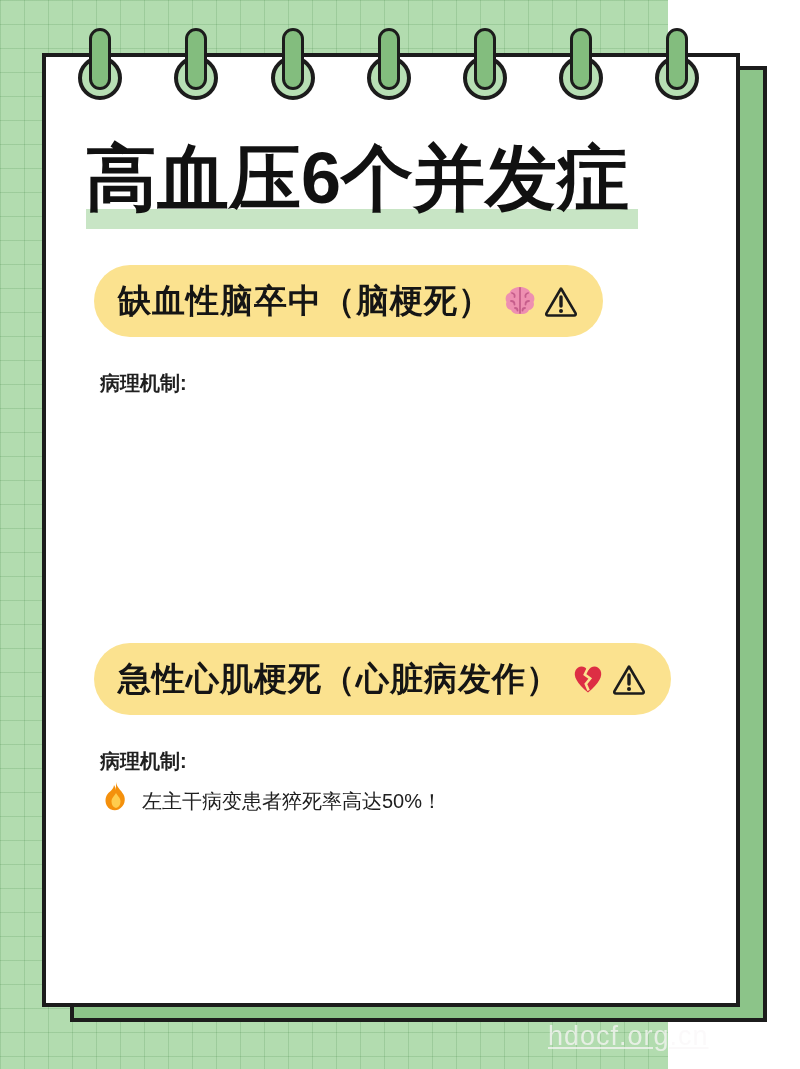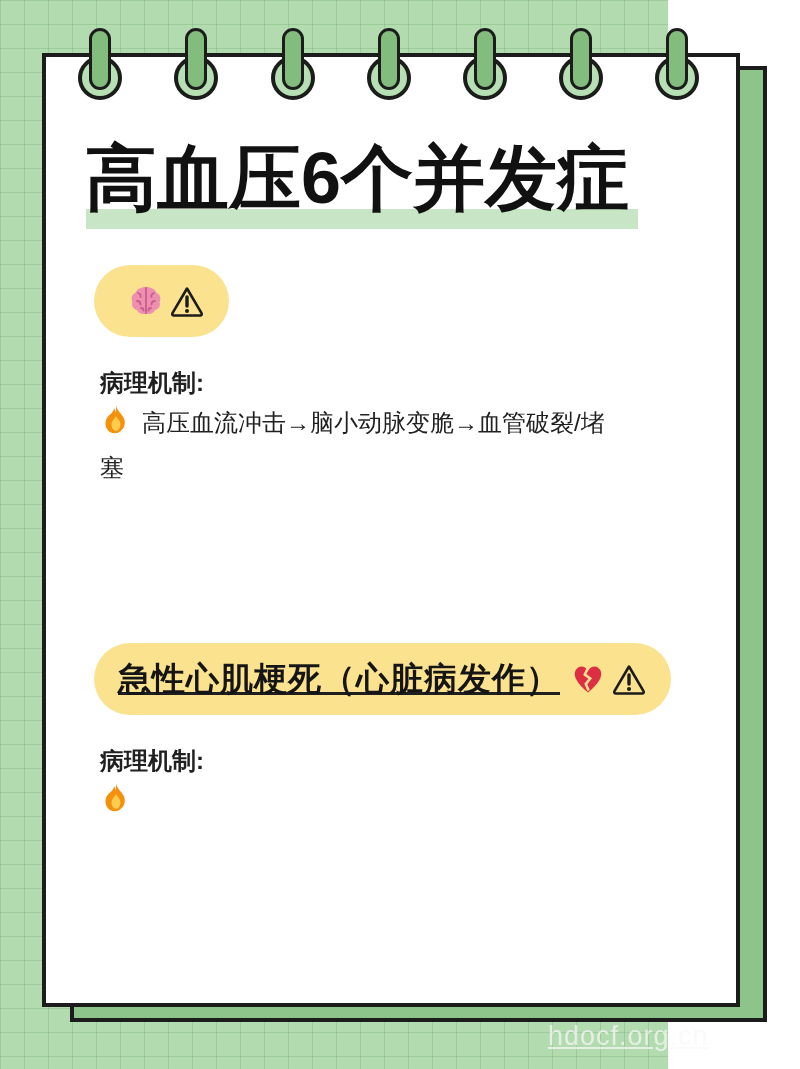--- a/index.html
+++ b/index.html
@@ -50,24 +50,24 @@
     background:var(--title-highlight);z-index:3;
   }
   .badge{
     position:absolute;left:94px;height:72px;border-radius:36px;
     background:var(--badge);display:inline-flex;align-items:center;
     padding:0 24px;z-index:3;white-space:nowrap;
   }
   .badge .badge-label{font-size:33px;font-weight:800;color:#151515;letter-spacing:1px;}
   .badge .badge-icons{display:inline-flex;align-items:center;gap:5px;margin-left:10px;}
   #badge-1{top:265px;}
-  #badge-2{top:643px;text-decoration:underline;}
+  #badge-2{top:643px;}
   .section{
     position:absolute;left:100px;width:625px;z-index:3;
-    font-size:24px;line-height:40px;color:#202020;
+    font-size:20px;line-height:40px;color:#202020;
   }
   #section-1{top:363px;}
   #section-2{top:741px;}
   .mech-label{font-weight:800;margin:0;}
   .line{margin:0;}
   .line .line-text{white-space:pre-wrap;}
   .line .tip-bold{font-weight:800;white-space:pre-wrap;}
   .icon-inline{display:inline-block;vertical-align:-5px;margin-right:10px;}
   .badge svg{display:block;}
   .watermark{
@@ -109,46 +109,40 @@
     </div>
   <div class="ring" style="left:652px">
       <div class="hole"></div>
       <div class="stem"></div>
     </div>
 
   <div class="title-highlight"></div>
   <div class="title">高血压6个并发症</div>
 
   <div class="badge" id="badge-1">
+    <span class="badge-label">缺血性脑卒中（脑梗死）</span>
     <span class="badge-icons">
       <span>
         <svg width="36" height="36" viewBox="0 0 36 36">
           <path fill="#ee8fb1" d="M18 4c5 0 9.5 2.5 10.5 6 3.5 1 5 5.5 3 9 1.5 3.5-1 7.5-4.5 8-1.5 3.5-6 5-9 3.5-3 1.5-7.5 0-9-3.5C5.5 26.5 3 22.5 4.5 19c-2-3.5-.5-8 3-9C8.5 6.5 13 4 18 4z"></path>
           <path fill="none" stroke="#c75e8c" stroke-width="1.8" stroke-linecap="round" d="M18 5v25M10 10c2 .5 3 2 2.5 4M26 10c-2 .5-3 2-2.5 4M9 18c2 0 3.5 1.5 3.5 3.5M27 18c-2 0-3.5 1.5-3.5 3.5M13 25c1.5 0 2.5 1 2.5 2.5M23 25c-1.5 0-2.5 1-2.5 2.5"></path>
         </svg>
       </span>
       <span>
         <svg width="36" height="36" viewBox="0 0 36 36">
           <path fill="none" stroke="#1c1c1c" stroke-width="2.6" stroke-linejoin="round" d="M18 5.5 32.5 30.2c.7 1.2 0 2.3-1.4 2.3H4.9c-1.4 0-2.1-1.1-1.4-2.3z"></path>
           <line x1="18" y1="14" x2="18" y2="23" stroke="#1c1c1c" stroke-width="3.4" stroke-linecap="round"></line>
           <circle cx="18" cy="28" r="2" fill="#1c1c1c"></circle>
         </svg>
       </span>
     </span>
   </div>
 
   <div class="section" id="section-1">
     <p class="mech-label">病理机制:</p>
-    <p class="line">
-      <span class="icon-inline"><svg width="32" height="32" viewBox="0 0 32 32">
-            <path fill="#f4900c" d="M16 1c.5 5 5 8 7.5 12.5 2.5 4.5 1.6 11.5-5 15-3.3 1.8-9.3.8-11.8-4C4.5 20 5.6 14.8 8.4 12 10.6 9.8 13.5 8.3 14 4c1 1.5 1.7 3 1.9 5 .2-2.5.1-5 .1-8z"></path>
-            <path fill="#ffcc4d" d="M16 12c1.5 3 4.5 4.5 4.5 8.5 0 3.7-2 6-4.5 6.5-2.5-.5-4.5-2.8-4.5-6.5 0-3.5 3-5.5 4.5-8.5z"></path>
-          </svg></span><span class="line-text">高压血流冲击→脑小动脉变脆→血管破裂/堵
-塞</span>
-    </p>
   </div>
 
   <div class="badge" id="badge-2">
     <span class="badge-label">急性心肌梗死（心脏病发作）</span>
     <span class="badge-icons">
       <span>
         <svg width="36" height="36" viewBox="0 0 36 36">
           <path fill="#dd2e44" d="M18 31.5C7 22.5 2.8 14.8 5.6 9.2 8.3 3.9 15 4.2 18 9.6 21 4.2 27.7 3.9 30.4 9.2 33.2 14.8 29 22.5 18 31.5z"></path>
           <polyline points="18,7 14.8,13.5 20.2,17.5 15.8,23 18.6,29.5" fill="none" stroke="#fbe28f" stroke-width="2.6" stroke-linejoin="miter"></polyline>
         </svg>
@@ -162,19 +156,19 @@
       </span>
     </span>
   </div>
 
   <div class="section" id="section-2">
     <p class="mech-label">病理机制:</p>
     <p class="line">
       <span class="icon-inline"><svg width="32" height="32" viewBox="0 0 32 32">
             <path fill="#f4900c" d="M16 1c.5 5 5 8 7.5 12.5 2.5 4.5 1.6 11.5-5 15-3.3 1.8-9.3.8-11.8-4C4.5 20 5.6 14.8 8.4 12 10.6 9.8 13.5 8.3 14 4c1 1.5 1.7 3 1.9 5 .2-2.5.1-5 .1-8z"></path>
             <path fill="#ffcc4d" d="M16 12c1.5 3 4.5 4.5 4.5 8.5 0 3.7-2 6-4.5 6.5-2.5-.5-4.5-2.8-4.5-6.5 0-3.5 3-5.5 4.5-8.5z"></path>
-          </svg></span>
+          </svg></span><span class="line-text">左主干病变患者猝死率高达50%！</span>
     </p>
   </div>
 
   <div class="watermark">hdocf.org.cn</div>
 
 </div>
 
 </body></html>

